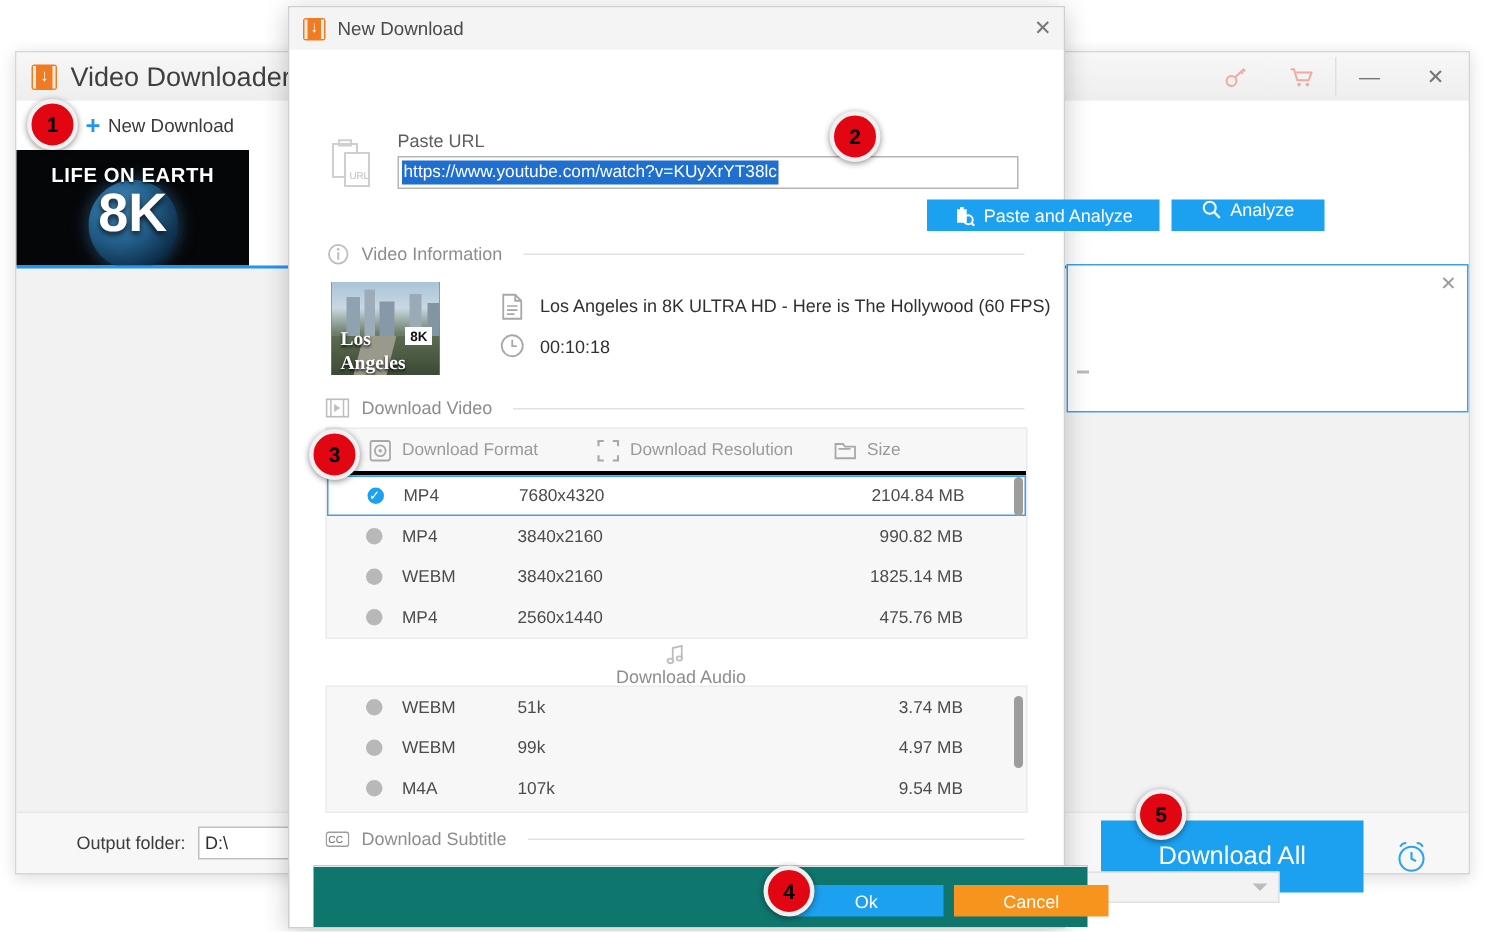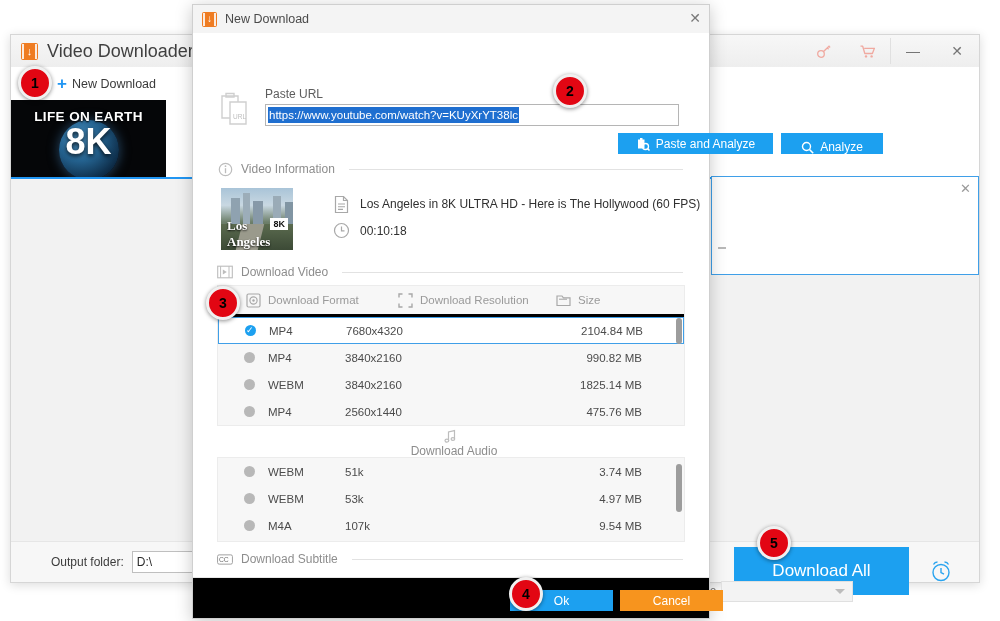--- a/index.html
+++ b/index.html
@@ -178,21 +178,21 @@
     white-space: nowrap;
   }
   .btn-paste {
     position: absolute; left: 425px; top: 100px; width: 155px; height: 21px;
     background: #1ca0f0; color: #fff; font-size: 12px;
     display: flex; align-items: center; justify-content: center;
   }
   .btn-analyze {
     position: absolute; left: 588px; top: 100px; width: 102px; height: 21px;
     background: #1ca0f0; color: #fff; font-size: 12px;
-    display: flex; align-items: flex-end; justify-content: center;
+    display: flex; align-items: flex-start; justify-content: center;
   }
   .btn-ic { margin-right: 6px; display: inline-flex; align-items: center; }
 
   
   .sec {
     position: absolute; left: 24px; right: 26px; display: flex; align-items: center;
   }
   .sec-ic { width: 16px; height: 16px; display: flex; align-items: center; justify-content: center; color: #a8a8a8; }
   .sec-label { margin-left: 8px; font-size: 12px; color: #8d8d8d; white-space: nowrap; }
   .sec-line { flex: 1; height: 1px; background: #e2e2e2; margin-left: 14px; }
@@ -274,22 +274,22 @@
     position: absolute; left: 528px; top: 548px; width: 130px; height: 19px;
     background: #f3f3f3; border: 1px solid #e0e0e0;
   }
   .lang-caret {
     position: absolute; right: 7px; top: 7px;
     border-left: 5px solid transparent; border-right: 5px solid transparent;
     border-top: 5px solid #bcbcbc;
   }
 
   .dlg-footer {
-    position: absolute; left: 0; bottom: 0; width: 100%; height: 40px;
-    background: #000000; border-top: 1px solid #e7e7e7;
+    position: absolute; left: 16px; bottom: 0; width: 100%; height: 40px;
+    background: #0f766e; border-top: 1px solid #e7e7e7;
   }
   .btn-ok {
     position: absolute; left: 317px; top: 12px; width: 103px; height: 21px;
     background: #1ca0f0; color: #fff; font-size: 12px;
     display: flex; align-items: center; justify-content: center;
   }
   .btn-cancel {
     position: absolute; left: 427px; top: 12px; width: 103px; height: 21px;
     background: #f7941e; color: #fff; font-size: 12px;
     display: flex; align-items: center; justify-content: center;
@@ -548,21 +548,21 @@
         <div id="audio-rows">
             <div class="trow">
               <span class="radio"></span>
               <span class="a-fmt">WEBM</span>
               <span class="a-rate">51k</span>
               <span class="a-size">3.74 MB</span>
             </div>
             <div class="trow">
               <span class="radio"></span>
               <span class="a-fmt">WEBM</span>
-              <span class="a-rate">53k</span>
+              <span class="a-rate">99k</span>
               <span class="a-size">4.97 MB</span>
             </div>
             <div class="trow">
               <span class="radio"></span>
               <span class="a-fmt">M4A</span>
               <span class="a-rate">107k</span>
               <span class="a-size">9.54 MB</span>
             </div>
           </div>
         <div class="scrollbar" style="top:6px; height:48px;"></div>

